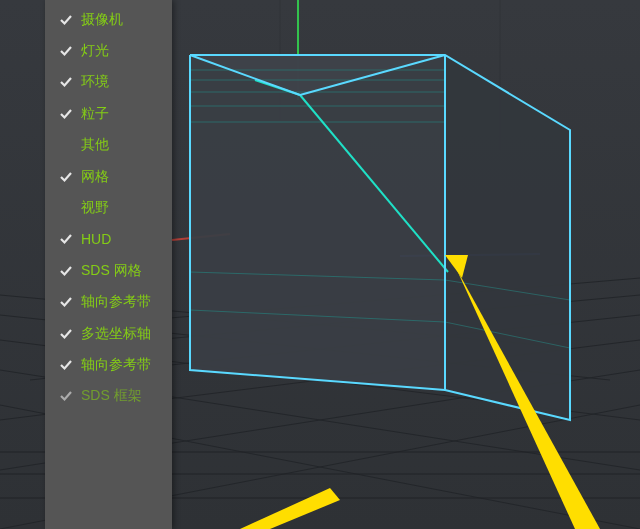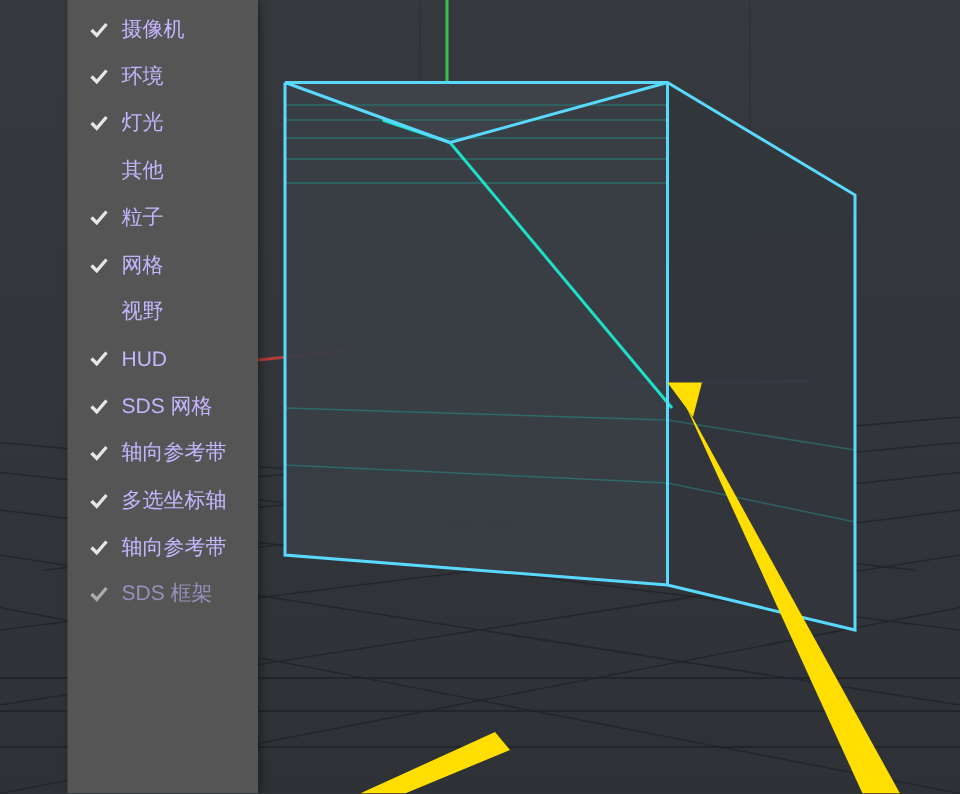--- a/index.html
+++ b/index.html
@@ -34,21 +34,21 @@
     box-shadow: 2px 0 6px rgba(0,0,0,0.4);
     display: flex;
     flex-direction: column;
     padding-top: 4px;
   }
   .menu-item {
     display: flex;
     align-items: center;
     height: 31.4px;
     padding-left: 14px;
-    color: #c4b5fd;
+    color: #84cc16;
     font-size: 14px;
     cursor: default;
   }
   .check {
     width: 14px;
     height: 14px;
     margin-right: 8px;
     flex: none;
     display: flex;
     align-items: center;
@@ -168,48 +168,48 @@
           </svg>
       </span>
       <span>摄像机</span>
     </div>
     <div class="menu-item">
       <span class="check">
         <svg viewBox="0 0 12 12">
             <polyline points="1,6 4.5,9.5 11,2"></polyline>
           </svg>
       </span>
+      <span>灯光</span>
+    </div>
+    <div class="menu-item">
+      <span class="check">
+        <svg viewBox="0 0 12 12">
+            <polyline points="1,6 4.5,9.5 11,2"></polyline>
+          </svg>
+      </span>
       <span>环境</span>
     </div>
     <div class="menu-item">
       <span class="check">
         <svg viewBox="0 0 12 12">
             <polyline points="1,6 4.5,9.5 11,2"></polyline>
           </svg>
       </span>
-      <span>灯光</span>
+      <span>粒子</span>
     </div>
     <div class="menu-item">
       <span class="check"></span>
       <span>其他</span>
     </div>
     <div class="menu-item">
       <span class="check">
         <svg viewBox="0 0 12 12">
             <polyline points="1,6 4.5,9.5 11,2"></polyline>
           </svg>
       </span>
-      <span>粒子</span>
-    </div>
-    <div class="menu-item">
-      <span class="check">
-        <svg viewBox="0 0 12 12">
-            <polyline points="1,6 4.5,9.5 11,2"></polyline>
-          </svg>
-      </span>
       <span>网格</span>
     </div>
     <div class="menu-item">
       <span class="check"></span>
       <span>视野</span>
     </div>
     <div class="menu-item">
       <span class="check">
         <svg viewBox="0 0 12 12">
             <polyline points="1,6 4.5,9.5 11,2"></polyline>

